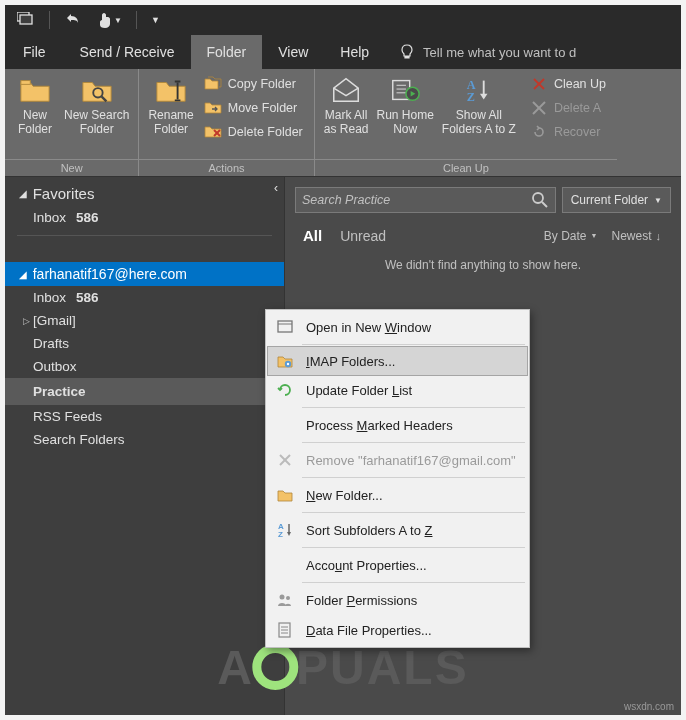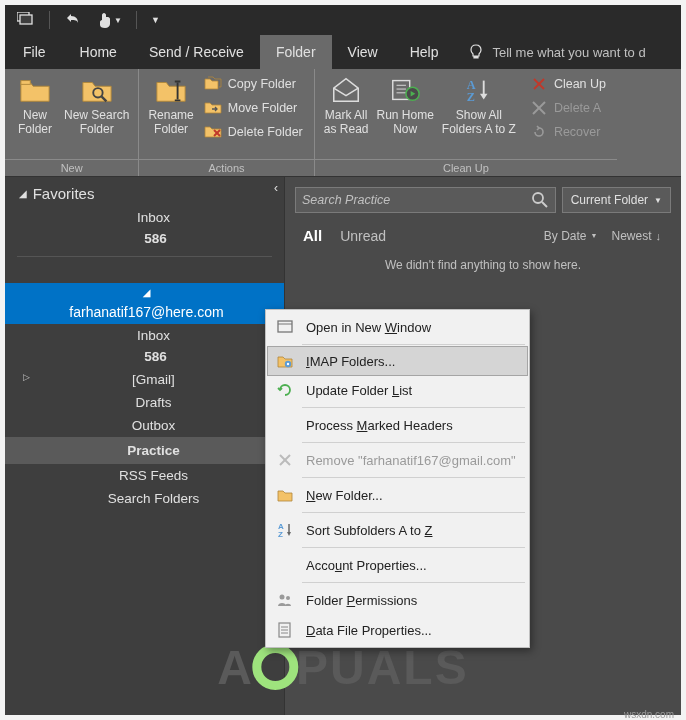--- a/index.html
+++ b/index.html
@@ -161,21 +161,20 @@
     font-size: 15px;
     color: var(--light-text);
   }
   .nav-item {
     padding: 4px 10px 4px 28px;
     font-size: 13.5px;
     display: flex;
     align-items: center;
     gap: 6px;
     color: var(--light-text);
-    flex-direction: column;
   }
   .nav-item.selected-account {
     background: var(--accent-blue);
     color: white;
     font-size: 14px;
   }
   .nav-item.current-folder {
     background: var(--mid-bg);
     font-weight: bold;
   }
@@ -291,21 +290,21 @@
     display:flex; align-items:center; justify-content:center;
     font-size: 15px;
   }
   .ctx-sep {
     height: 1px;
     background: #d0d0d0;
     margin: 2px 2px 2px 34px;
   }
   .u { text-decoration: underline; }
   .watermark {
-    position:absolute; bottom:0; right:12px;
+    position:absolute; bottom:8px; right:12px;
     font-size:10px; color:#999;
   }
   
   .watermark-big {
     position:absolute;
     left: 50%;
     bottom: 20px;
     transform: translateX(-50%);
     font-size: 48px;
     font-weight: 700;
@@ -348,21 +347,20 @@
           <path d="M6 2 C5 2 4 3 4 4 L4 9 C3 9 2 10 2 11 L2 14 C2 16 4 17 7 17 C10 17 12 15 12 13 L12 8 C12 7 11 6 10 6 L8 6 L8 4 C8 3 7 2 6 2 Z" fill="#e0e0e0"></path>
         </svg>
       <span style="font-size:8px;">▼</span>
     </span>
     <span class="qa-sep"></span>
     <span class="qa-icon" style="font-size:9px;">▼</span>
   </div>
 
   <div class="menu-tabs">
     <div class="menu-tab file">File</div>
-    <div class="menu-tab">Home</div>
     <div class="menu-tab">Send / Receive</div>
     <div class="menu-tab active">Folder</div>
     <div class="menu-tab">View</div>
     <div class="menu-tab">Help</div>
     <div class="tell-me">
       <svg width="16" height="16" viewBox="0 0 16 16">
           <path d="M8 1 C5 1 3 3 3 6 C3 8 4 9 5 10 L5 12 L11 12 L11 10 C12 9 13 8 13 6 C13 3 11 1 8 1 Z M6 13 L10 13 L10 14 L6 14 Z" fill="none" stroke="#e0e0e0" stroke-width="1.2"></path>
         </svg>
       <span>Tell me what you want to d</span>
     </div>

